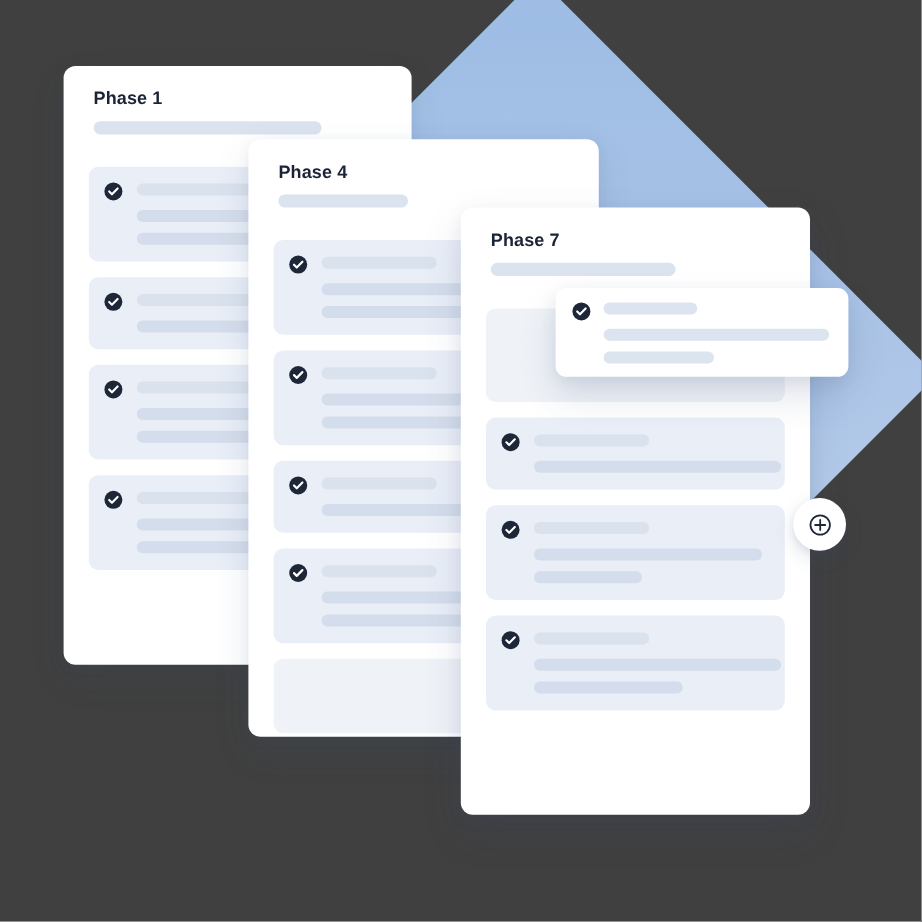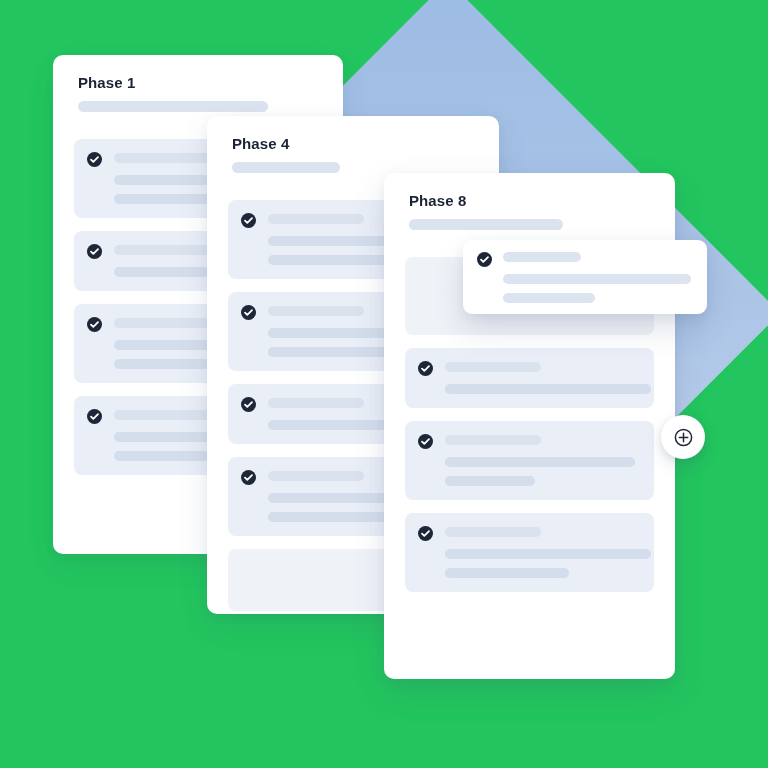--- a/index.html
+++ b/index.html
@@ -14,21 +14,21 @@
     font-family: "Liberation Sans", sans-serif;
     background: #ffffff;
     position: relative;
   }
 
   #stage {
     position: absolute;
     inset: 0;
     width: 768px;
     height: 768px;
-    background: #22c55e;
+    background: #404040;
   }
 
   
   .diamond {
     position: absolute;
     left: 213px;
     top: 78px;
     width: 470px;
     height: 470px;
     transform: rotate(45deg);
@@ -271,21 +271,21 @@
         <div class="line" style="width:180px"></div>
         <div class="line" style="width:164px"></div>
       </div>
 
       <div class="task-item placeholder"></div>
 
     </div>
   </div>
 
   <div class="phase-card p3">
-    <div class="phase-title">Phase 8</div>
+    <div class="phase-title">Phase 7</div>
     <div class="phase-subbar"></div>
     <div class="task-list">
 
       <div class="task-item placeholder" style="height:78px"></div>
 
       <div class="task-item">
         <span class="check-icon">
           <svg width="15" height="15" viewBox="0 0 15 15">
               <path d="M4 7.6 L6.3 9.9 L11 5.1" stroke="#ffffff" stroke-width="1.8" fill="none" stroke-linecap="round" stroke-linejoin="round"></path>
             </svg>

